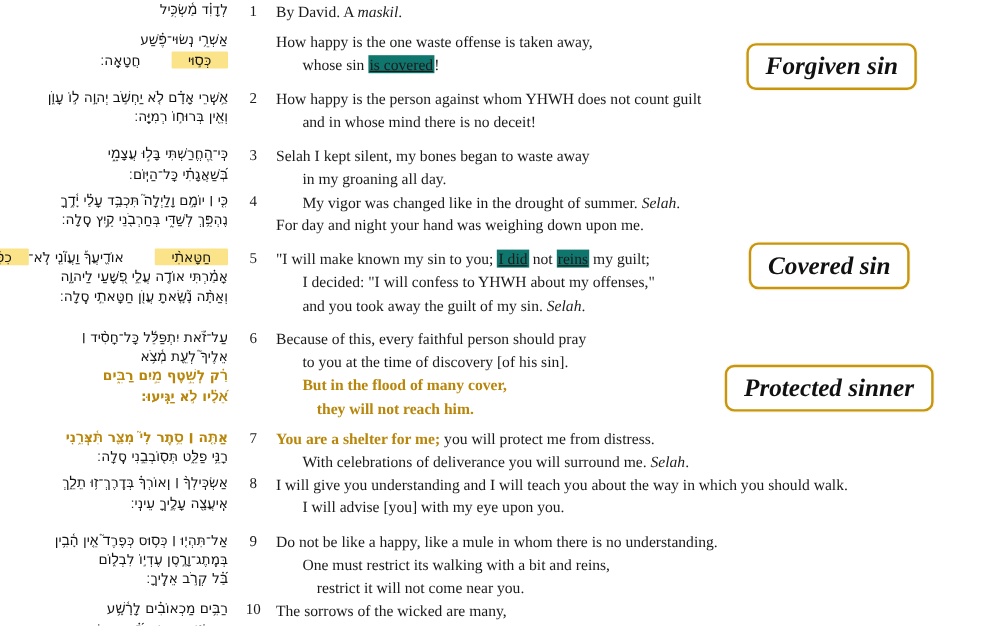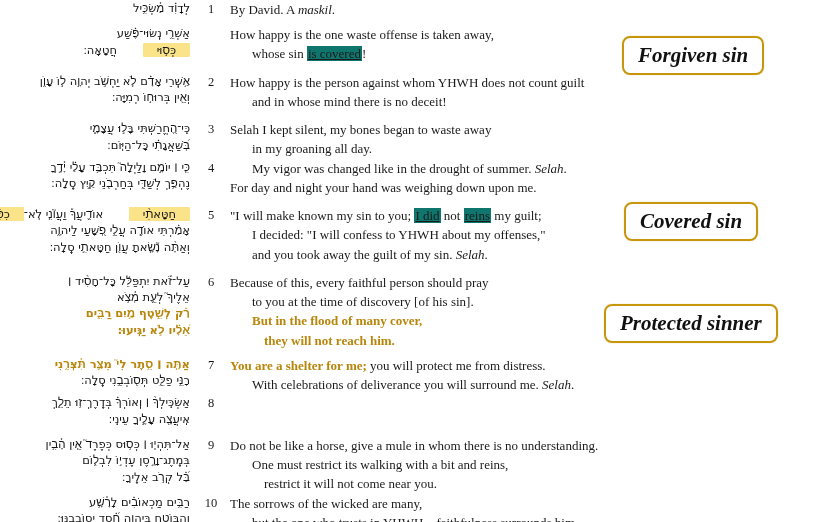--- a/index.html
+++ b/index.html
@@ -203,31 +203,35 @@
           <div class="eline"><span class="gold">You are a shelter for me;</span> you will protect me from distress.</div>
           <div class="eline indent1">With celebrations of deliverance you will surround me. <em>Selah</em>.</div>
         </div>
       </div>
       <div class="row">
         <div class="heb">
           <div class="hline">אַשְׂכִּֽילְךָ֨ ׀ וְֽאוֹרְךָ֗ בְּדֶֽרֶךְ־ז֥וּ תֵלֵ֑ךְ</div>
           <div class="hline">אִֽיעֲצָ֖ה עָלֶ֣יךָ עֵינִֽי׃</div>
         </div>
         <div class="vnum">8</div>
+        <div class="eng">
+          <div class="eline">I will give you understanding and I will teach you about the way in which you should walk.</div>
+          <div class="eline indent1">I will advise [you] with my eye upon you.</div>
+        </div>
       </div>
       <div class="sp-md"></div>
       <div class="row">
         <div class="heb">
           <div class="hline">אַל־תִּהְי֤וּ ׀ כְּס֥וּס כְּפֶרֶד֮ אֵ֤ין הָ֫בִ֥ין</div>
           <div class="hline">בְּמֶֽתֶג־וָרֶ֣סֶן עֶדְי֣וֹ לִבְל֑וֹם</div>
           <div class="hline">בַּ֝֗ל קְרֹ֣ב אֵלֶֽיךָ׃</div>
         </div>
         <div class="vnum">9</div>
         <div class="eng">
-          <div class="eline">Do not be like a horse, give a mule in whom there is no understanding.</div>
+          <div class="eline">Do not be like a happy, like a mule in whom there is no understanding.</div>
           <div class="eline indent1">One must restrict its walking with a bit and reins,</div>
           <div class="eline indent2">restrict it will not come near you.</div>
         </div>
       </div>
       <div class="row">
         <div class="heb">
           <div class="hline">רַבִּ֥ים מַכְאוֹבִ֗ים לָרָ֫שָׁ֥ע</div>
           <div class="hline">וְהַבּוֹטֵ֥חַ בַּיהוָ֑ה חֶ֝֗סֶד יְסוֹבְבֶֽנּוּ׃</div>
         </div>
         <div class="vnum">10</div>

